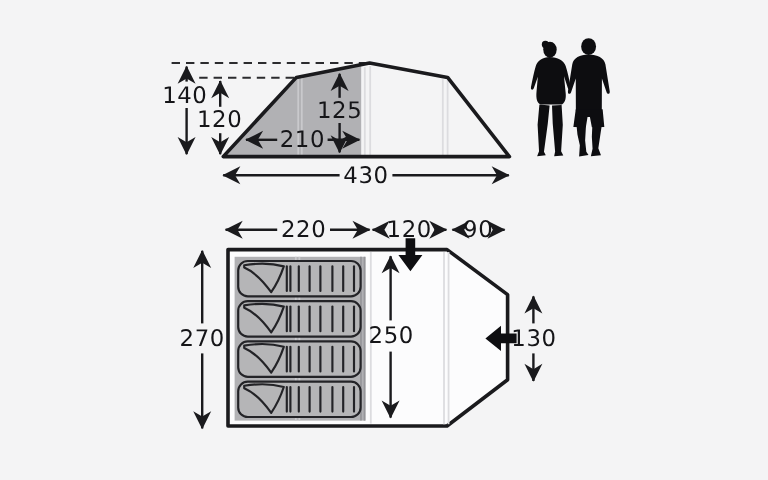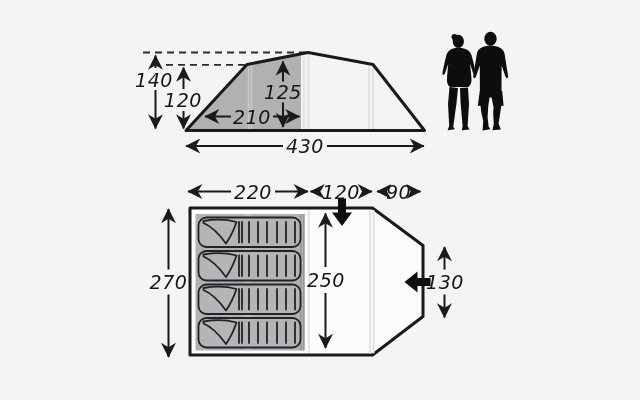--- a/index.html
+++ b/index.html
@@ -2,21 +2,21 @@
 <html><head>
 <meta charset="utf-8">
 <style>
   html,body{margin:0;padding:0;}
   body{
     width:640px;height:400px;
     background:#f4f4f5;
     font-family:"DejaVu Sans","Liberation Sans",sans-serif;
     overflow:hidden;
   }
-  .stage{position:relative;width:640px;height:400px;font-style:italic;}
+  .stage{position:relative;width:640px;height:400px;}
   svg{position:absolute;top:0;left:0;display:block;}
   .dim-line{stroke:#1a1a1d;stroke-width:2;fill:none;}
   .dim-text{fill:#151518;font-size:19px;font-weight:400;letter-spacing:0.5px;
             text-anchor:middle;dominant-baseline:central;}
   .outline{stroke:#1a1a1d;stroke-width:3;fill:none;stroke-linejoin:round;stroke-linecap:round;}
   .dashline{stroke:#2b2b2e;stroke-width:1.8;stroke-dasharray:7 5;fill:none;}
   .seam-light{stroke:#c9c9cc;stroke-width:1.5;}
   .seam-white{stroke:#dcdcdf;stroke-width:1.5;}
   .seam-dark{stroke:#96969a;stroke-width:1.5;}
   .mat{fill:#b5b5b7;stroke:#232327;stroke-width:1.8;}

